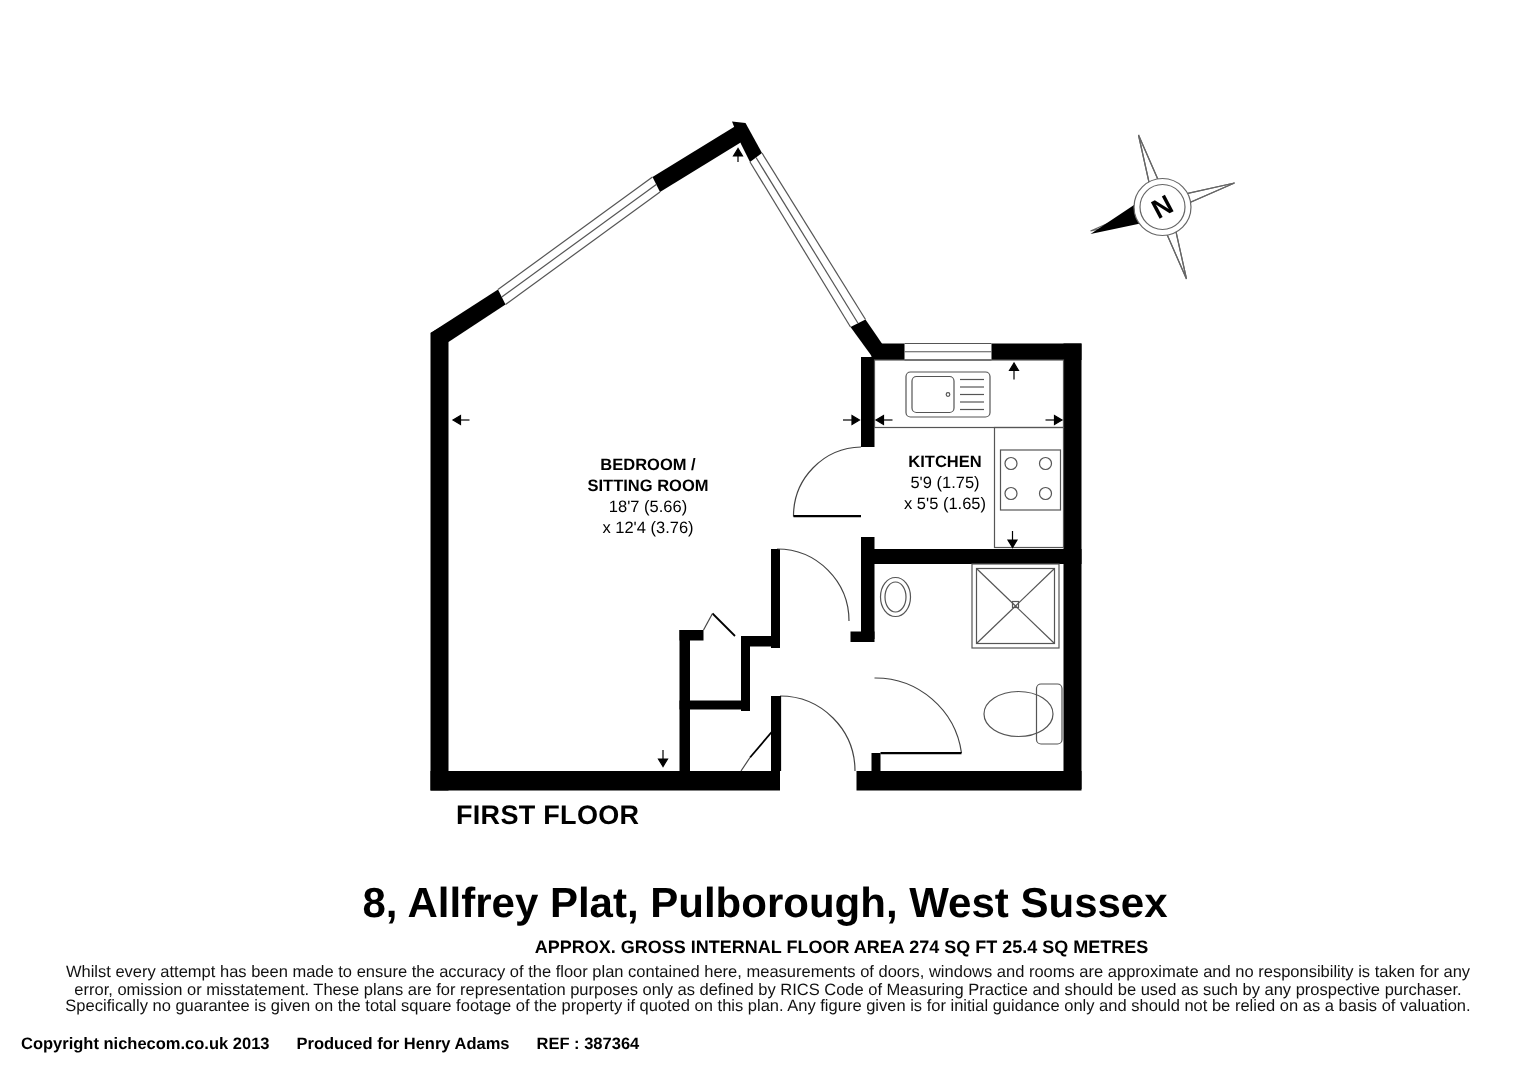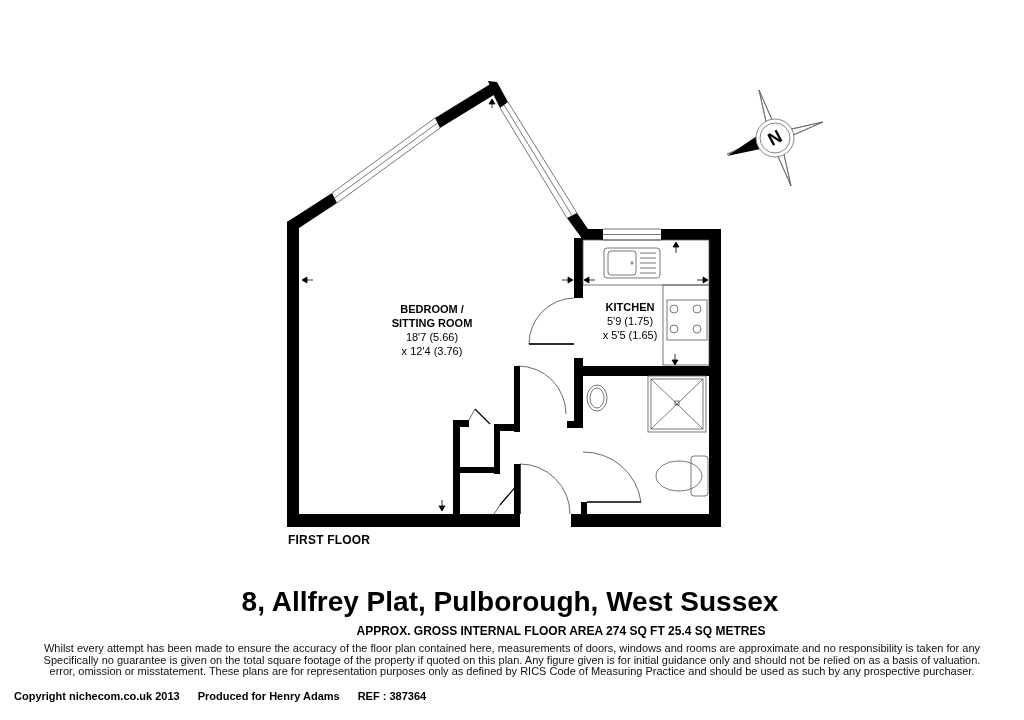--- a/index.html
+++ b/index.html
@@ -1,20 +1,20 @@
 <!DOCTYPE html>
 <html><head>
 <meta charset="utf-8">
 <style>
   html, body { margin: 0; padding: 0; background: #ffffff; }
   body { width: 1024px; height: 720px; position: relative; overflow: hidden; font-family: "Liberation Sans", sans-serif; color: #000; }
   #plan { position: absolute; left: 0; top: 0; width: 1024px; height: 720px; }
   .room-label { font-family: "Liberation Sans", sans-serif; font-weight: bold; font-size: 11px; fill: #000; }
   .room-dim { font-family: "Liberation Sans", sans-serif; font-size: 11px; fill: #000; }
-  .floor-label { position: absolute; left: 288px; top: 533px; font-size: 12px; font-weight: bold; letter-spacing: 0.2px; }
+  .floor-label { position: absolute; left: 304px; top: 533px; font-size: 18px; font-weight: bold; letter-spacing: 0.2px; }
   .title { position: absolute; left: 0; width: 1024px; top: 586px; text-align: center; font-size: 28px; font-weight: bold; }
   .title span { position: relative; left: -2px; }
   .area { position: absolute; left: 0; width: 1024px; top: 624px; text-align: center; font-size: 12px; font-weight: bold; margin-left: 48px; }
   .area span { position: relative; left: 1px; }
   .disclaimer { position: absolute; left: 0; width: 1024px; top: 643px; text-align: center; font-size: 11px; line-height: 11.5px; color: #111; }
   .footer { position: absolute; left: 14px; width: 1024px; top: 690px; text-align: left; font-size: 11px; font-weight: bold; word-spacing: 0px; }
   .footer .sep { display: inline-block; width: 18px; }
 </style>
 </head>
 <body>
@@ -195,19 +195,19 @@
 </svg>
 
 <div class="floor-label">FIRST FLOOR</div>
 
 <div class="title"><span>8, Allfrey Plat, Pulborough, West Sussex</span></div>
 
 <div class="area"><span>APPROX. GROSS INTERNAL FLOOR AREA 274 SQ FT 25.4 SQ METRES</span></div>
 
 <div class="disclaimer">
   <div>Whilst every attempt has been made to ensure the accuracy of the floor plan contained here, measurements of doors, windows and rooms are approximate and no responsibility is taken for any</div>
+  <div>error, omission or misstatement. These plans are for representation purposes only as defined by RICS Code of Measuring Practice and should be used as such by any prospective purchaser.</div>
   <div>Specifically no guarantee is given on the total square footage of the property if quoted on this plan. Any figure given is for initial guidance only and should not be relied on as a basis of valuation.</div>
-  <div>error, omission or misstatement. These plans are for representation purposes only as defined by RICS Code of Measuring Practice and should be used as such by any prospective purchaser.</div>
 </div>
 
 <div class="footer">
   <span>Copyright nichecom.co.uk 2013</span><span class="sep"></span><span>Produced for Henry Adams</span><span class="sep"></span><span>REF : 387364</span>
 </div>
 
 </body></html>

